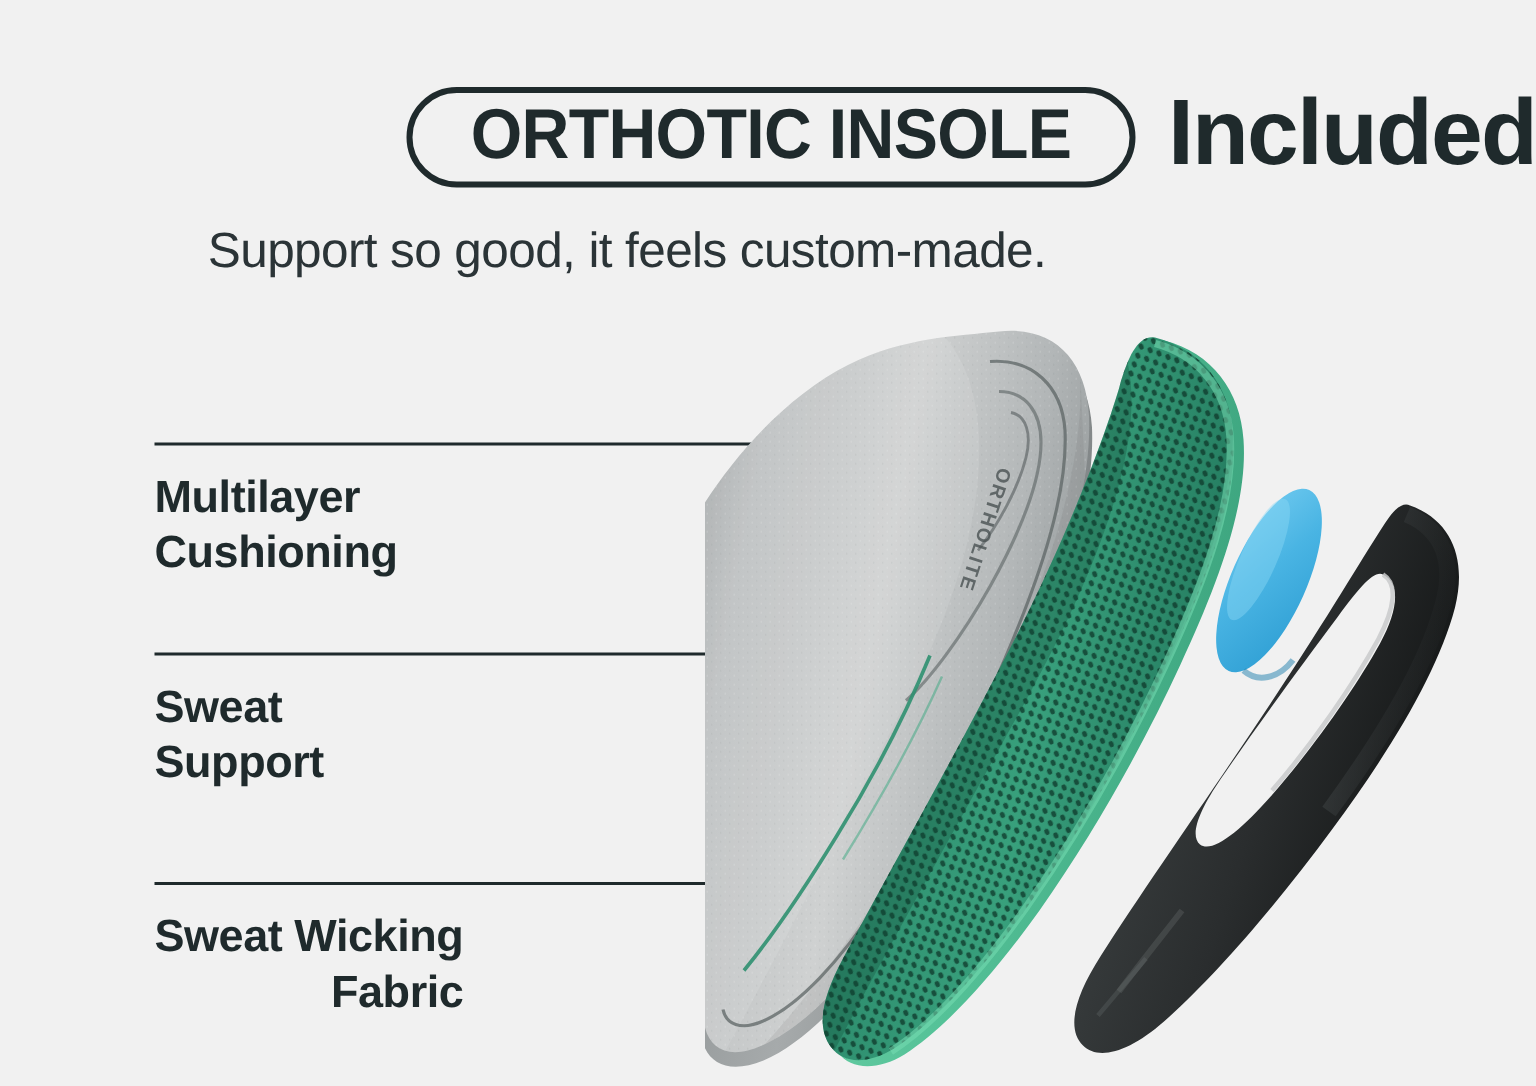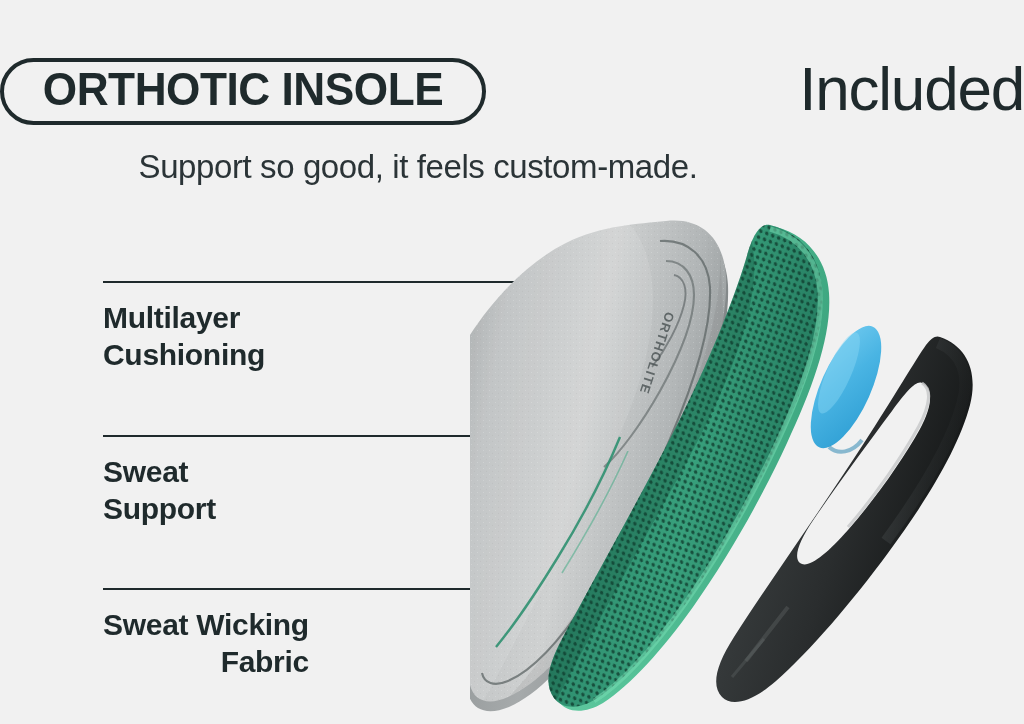--- a/index.html
+++ b/index.html
@@ -21,21 +21,22 @@
   }
 
   
   #headline-row {
     position: absolute;
     top: 58px;
     left: 0;
     width: 1024px;
     display: flex;
     align-items: center;
-    justify-content: space-between;
+    justify-content: flex-end;
+    gap: 22px;
   }
   #headline-pill {
     border: 4px solid #1f2a2c;
     border-radius: 999px;
     padding: 3px 26px 7px 26px;
     display: flex;
     align-items: center;
     justify-content: center;
     box-sizing: border-box;
   }
@@ -44,21 +45,21 @@
     font-weight: 700;
     color: #1f2a2c;
     letter-spacing: -0.5px;
     line-height: 1.04;
     white-space: nowrap;
     transform: scaleX(0.94);
     transform-origin: center;
   }
   #headline-suffix {
     font-size: 62px;
-    font-weight: 400;
+    font-weight: 700;
     color: #1f2a2c;
     letter-spacing: -1.2px;
     line-height: 1;
     white-space: nowrap;
     margin-bottom: 4px;
   }
   #subtitle {
     position: absolute;
     top: 148px;
     left: 0;
@@ -97,21 +98,21 @@
   }
   .feature-label {
     margin-top: 13px;
     font-size: 30px;
     font-weight: 700;
     color: #1f2a2c;
     line-height: 1.22;
     letter-spacing: -0.3px;
     white-space: pre-line;
   }
-  #feature-0 { top: 276px; }
+  #feature-0 { top: 290px; }
   #feature-1 { top: 430px; }
   #feature-2 { top: 583px; text-align: right; }
   #feature-0 .feature-rule { width: 497px; }
   #feature-0 .feature-dot  { left: 492px; }
   #feature-1 .feature-rule { width: 443px; }
   #feature-1 .feature-dot  { left: 438px; }
   #feature-2 .feature-rule { width: 405px; }
   #feature-2 .feature-dot  { left: 400px; }
 
   

